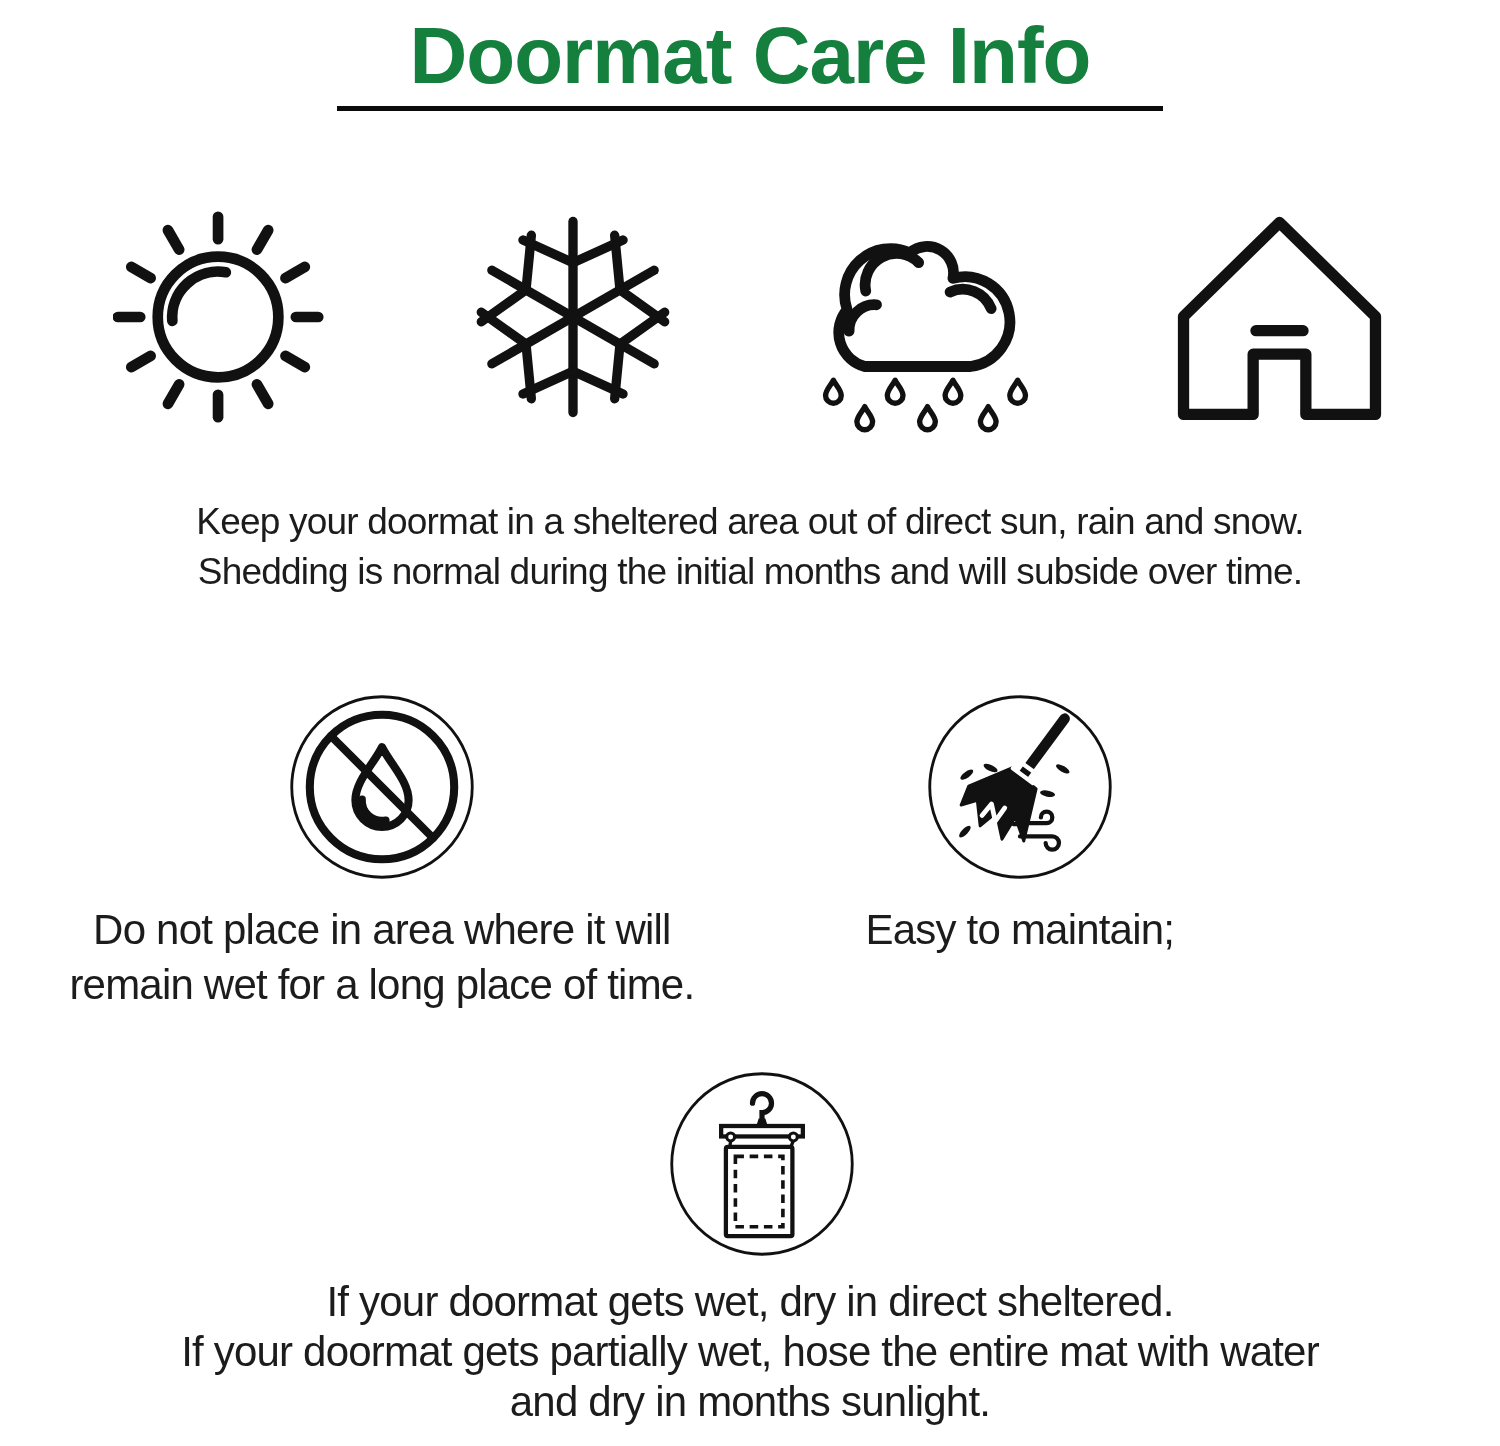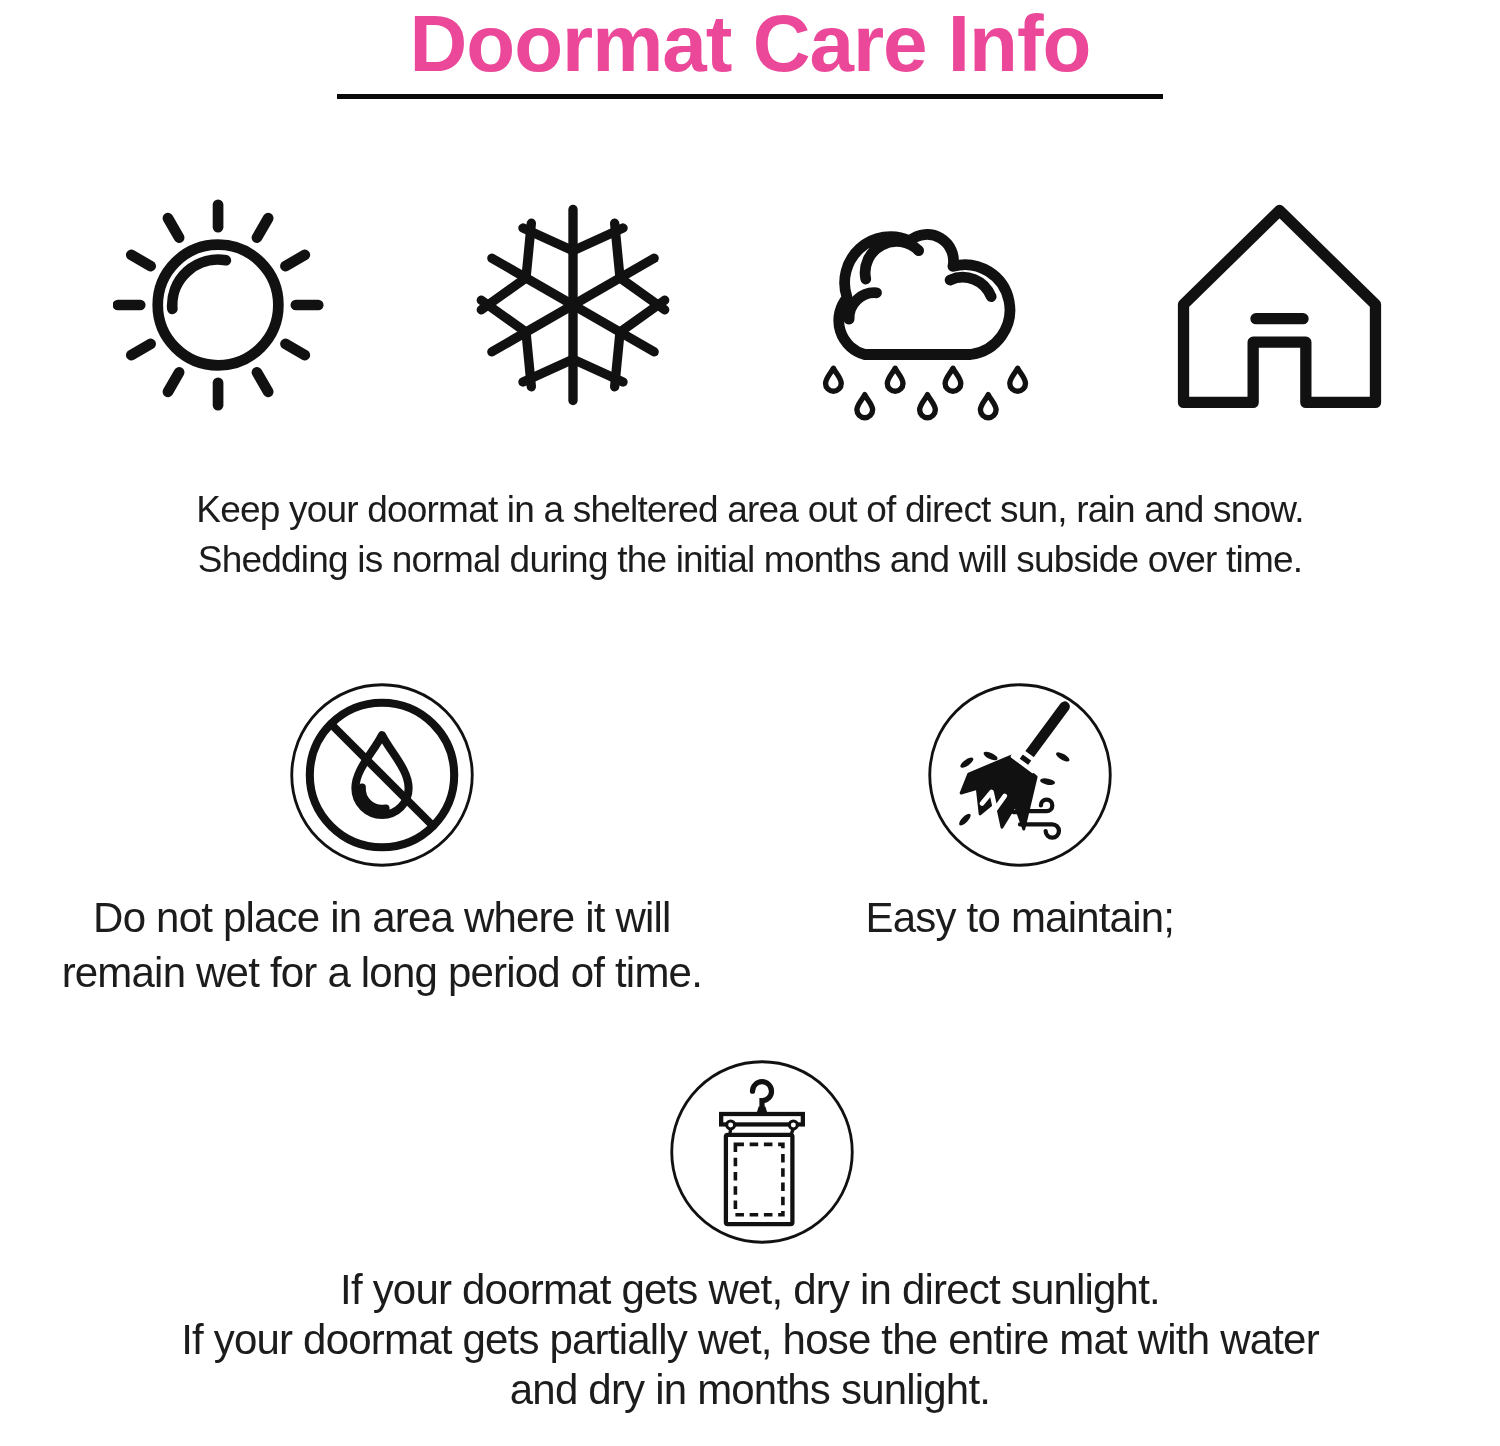--- a/index.html
+++ b/index.html
@@ -6,22 +6,22 @@
   body {
     width: 1500px; height: 1446px; overflow: hidden;
     font-family: "Liberation Sans", "DejaVu Sans", sans-serif;
     color: #1c1c1c;
   }
   .page { position: relative; width: 1500px; height: 1446px; background: #ffffff; }
 
   
   .header { padding-top: 6px; text-align: center; }
   .title {
-    margin: 0; font-size: 80px; line-height: 0.95; font-weight: 700;
-    letter-spacing: -1px; color: #ec4899;
+    margin: 12px; font-size: 80px; line-height: 0.95; font-weight: 700;
+    letter-spacing: -1px; color: #15803d;
   }
   .title-rule { width: 826px; height: 5px; background: #0a0a0a; margin: 12px auto 0; }
 
   
   .icons-row {
     width: 1310px; margin: 80px auto 0;
     display: flex; justify-content: space-between; align-items: center;
     height: 252px;
   }
   .icon-cell { width: 250px; height: 252px; display: flex; align-items: center; justify-content: center; }
@@ -140,21 +140,21 @@
     <div class="tip tip-left">
       <svg width="190" height="190" viewBox="0 0 200 200" fill="none" style="margin:0 auto;">
         <circle class="ink" cx="100" cy="100" r="95" stroke="#111" stroke-width="3"></circle>
         <circle class="ink" cx="100" cy="100" r="76" stroke="#111" stroke-width="8.5"></circle>
         <path class="ink" transform="translate(100,107)" d="M 0 -49 C 9 -31 28 -13 28 7 A 28 28 0 1 1 -28 7 C -28 -13 -9 -31 0 -49 Z" stroke="#111" stroke-width="8.5" stroke-linejoin="round"></path>
         <path class="ink" d="M 79 113 A 21 21 0 0 0 104 135" stroke="#111" stroke-width="8" stroke-linecap="round"></path>
         <line class="ink" x1="46.3" y1="46.3" x2="153.7" y2="153.7" stroke="#111" stroke-width="8.5" stroke-linecap="round"></line>
       </svg>
       <p class="tip-caption">
         <span>Do not place in area where it will</span><br>
-        <span>remain wet for a long period of time.</span>
+        <span>remain wet for a long place of time.</span>
       </p>
     </div>
 
     <div class="tip tip-right">
       <svg width="190" height="190" viewBox="0 0 200 200" fill="none" style="margin:0 auto;">
         <circle class="ink" cx="100" cy="100" r="95" stroke="#111" stroke-width="3"></circle>
         <line class="ink" x1="147" y1="28" x2="99" y2="93" stroke="#111" stroke-width="11" stroke-linecap="round"></line>
         <path d="M 91 80 L 117 102 L 104 157 L 95 132 L 81 155 L 75 127 L 58 141 L 55 114 L 38 119 L 46 99 Z" fill="#111" stroke="#111" stroke-width="3" stroke-linejoin="round"></path>
         <line x1="92.5" y1="80.3" x2="113.5" y2="95.7" stroke="#fff" stroke-width="4.5" stroke-linecap="round"></line>
         <line x1="98.5" y1="72.3" x2="119.5" y2="87.7" stroke="#fff" stroke-width="4.5" stroke-linecap="round"></line>
@@ -188,19 +188,19 @@
         <rect class="ink" x="57" y="60" width="86" height="11" stroke="#111" stroke-width="4.5"></rect>
         <circle cx="67" cy="71.5" r="4.2" fill="#fff" stroke="#111" stroke-width="3.2"></circle>
         <circle cx="133" cy="71.5" r="4.2" fill="#fff" stroke="#111" stroke-width="3.2"></circle>
         <line class="ink" x1="67" y1="75.5" x2="66" y2="83" stroke="#111" stroke-width="3.5"></line>
         <line class="ink" x1="133" y1="75.5" x2="130" y2="83" stroke="#111" stroke-width="3.5"></line>
         <rect class="ink" x="62" y="82" width="70" height="94" rx="2" stroke="#111" stroke-width="4.5"></rect>
         <rect class="ink" x="72" y="92" width="50" height="74" stroke="#111" stroke-width="3.8" stroke-dasharray="9 6"></rect>
       </svg>
     </div>
     <p class="drying-caption">
-      <span>If your doormat gets wet, dry in direct sunlight.</span><br>
+      <span>If your doormat gets wet, dry in direct sheltered.</span><br>
       <span>If your doormat gets partially wet, hose the entire mat with water</span><br>
       <span>and dry in months sunlight.</span>
     </p>
   </section>
 
 </div>
 
 </body></html>

